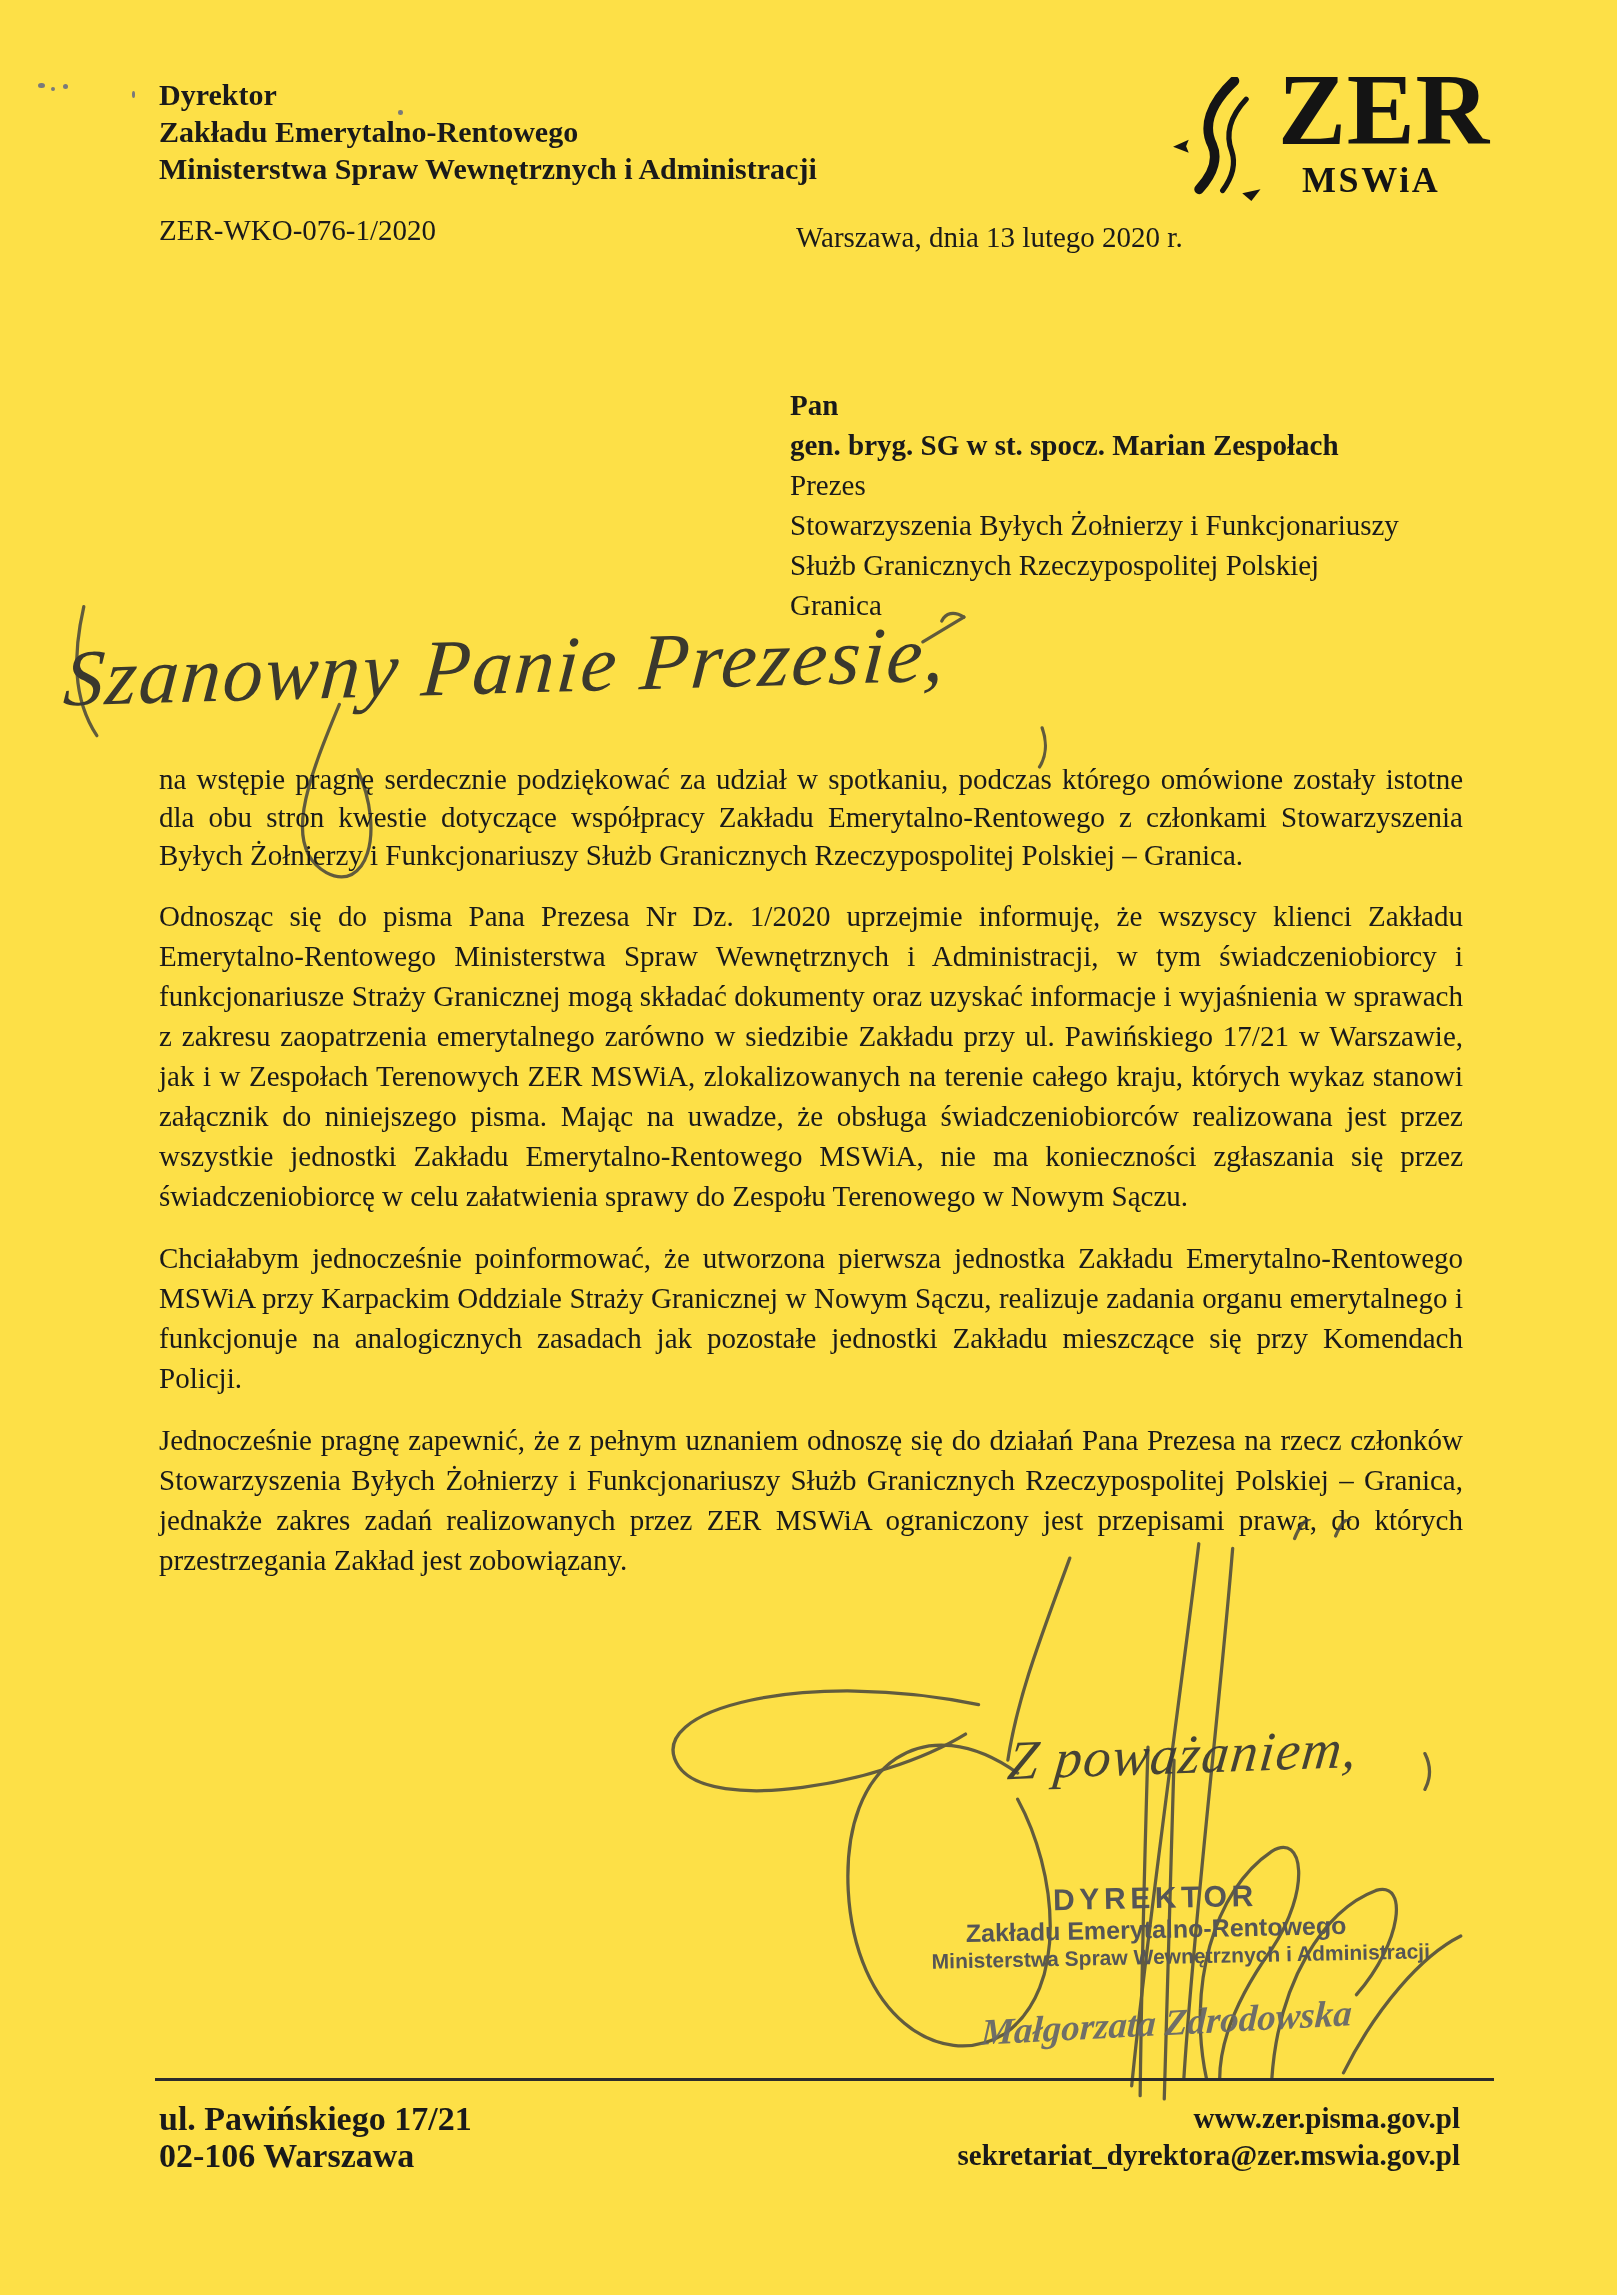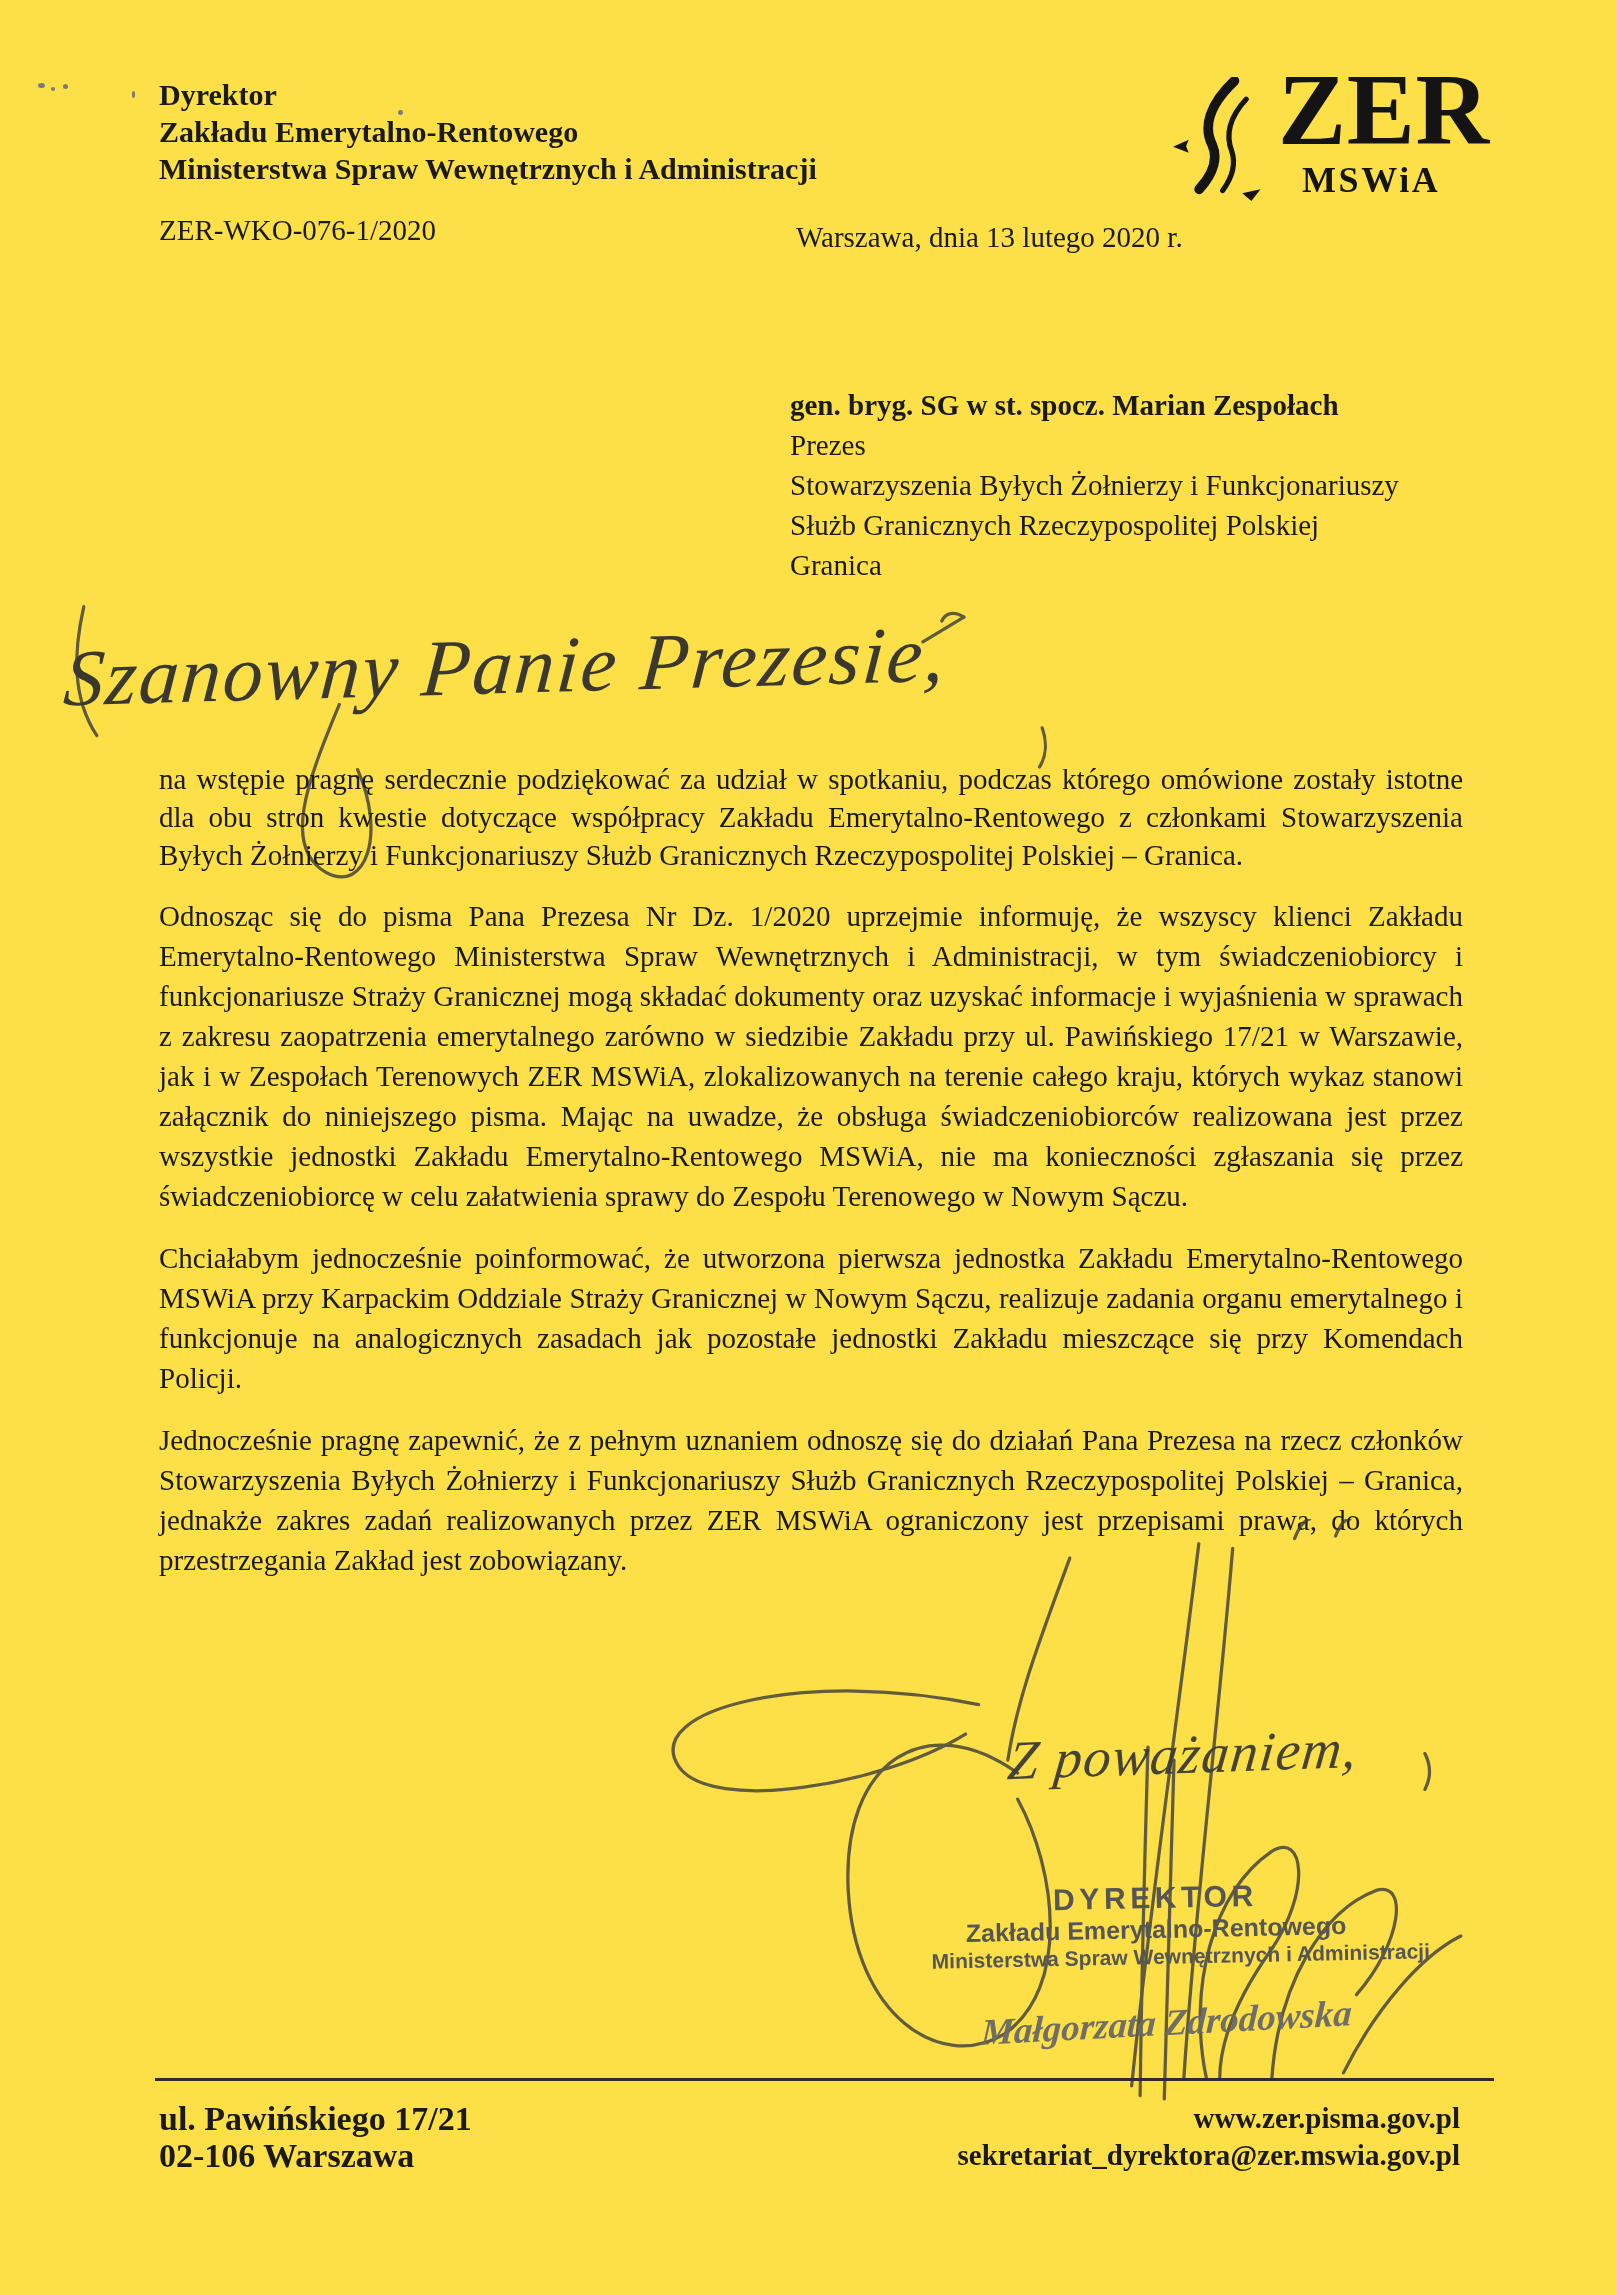--- a/index.html
+++ b/index.html
@@ -93,20 +93,21 @@
     <path d="M30 96 L6 107 L30 116 L26 106 Z" fill="#151515"></path>
     <path d="M112 178 L140 172 L126 190 Z" fill="#151515"></path>
   </svg>
   <div class="logo-text">ZER</div>
   <div class="logo-sub">MSWiA</div>
 
   <div class="refno">ZER-WKO-076-1/2020</div>
   <div class="dateline">Warszawa, dnia 13 lutego 2020 r.</div>
 
   <div class="addressee">
+    <div class="b">Pan</div>
     <div class="b">gen. bryg. SG w st. spocz. Marian Zespołach</div>
     <div>Prezes</div>
     <div>Stowarzyszenia Byłych Żołnierzy i Funkcjonariuszy</div>
     <div>Służb Granicznych Rzeczypospolitej Polskiej</div>
     <div>Granica</div>
   </div>
 
   <div class="greeting">Szanowny Panie Prezesie,</div>
 
   <svg class="ink" style="left:0;top:574px;width:1109px;height:339px;" viewBox="0 0 1700 520" aria-hidden="true">

